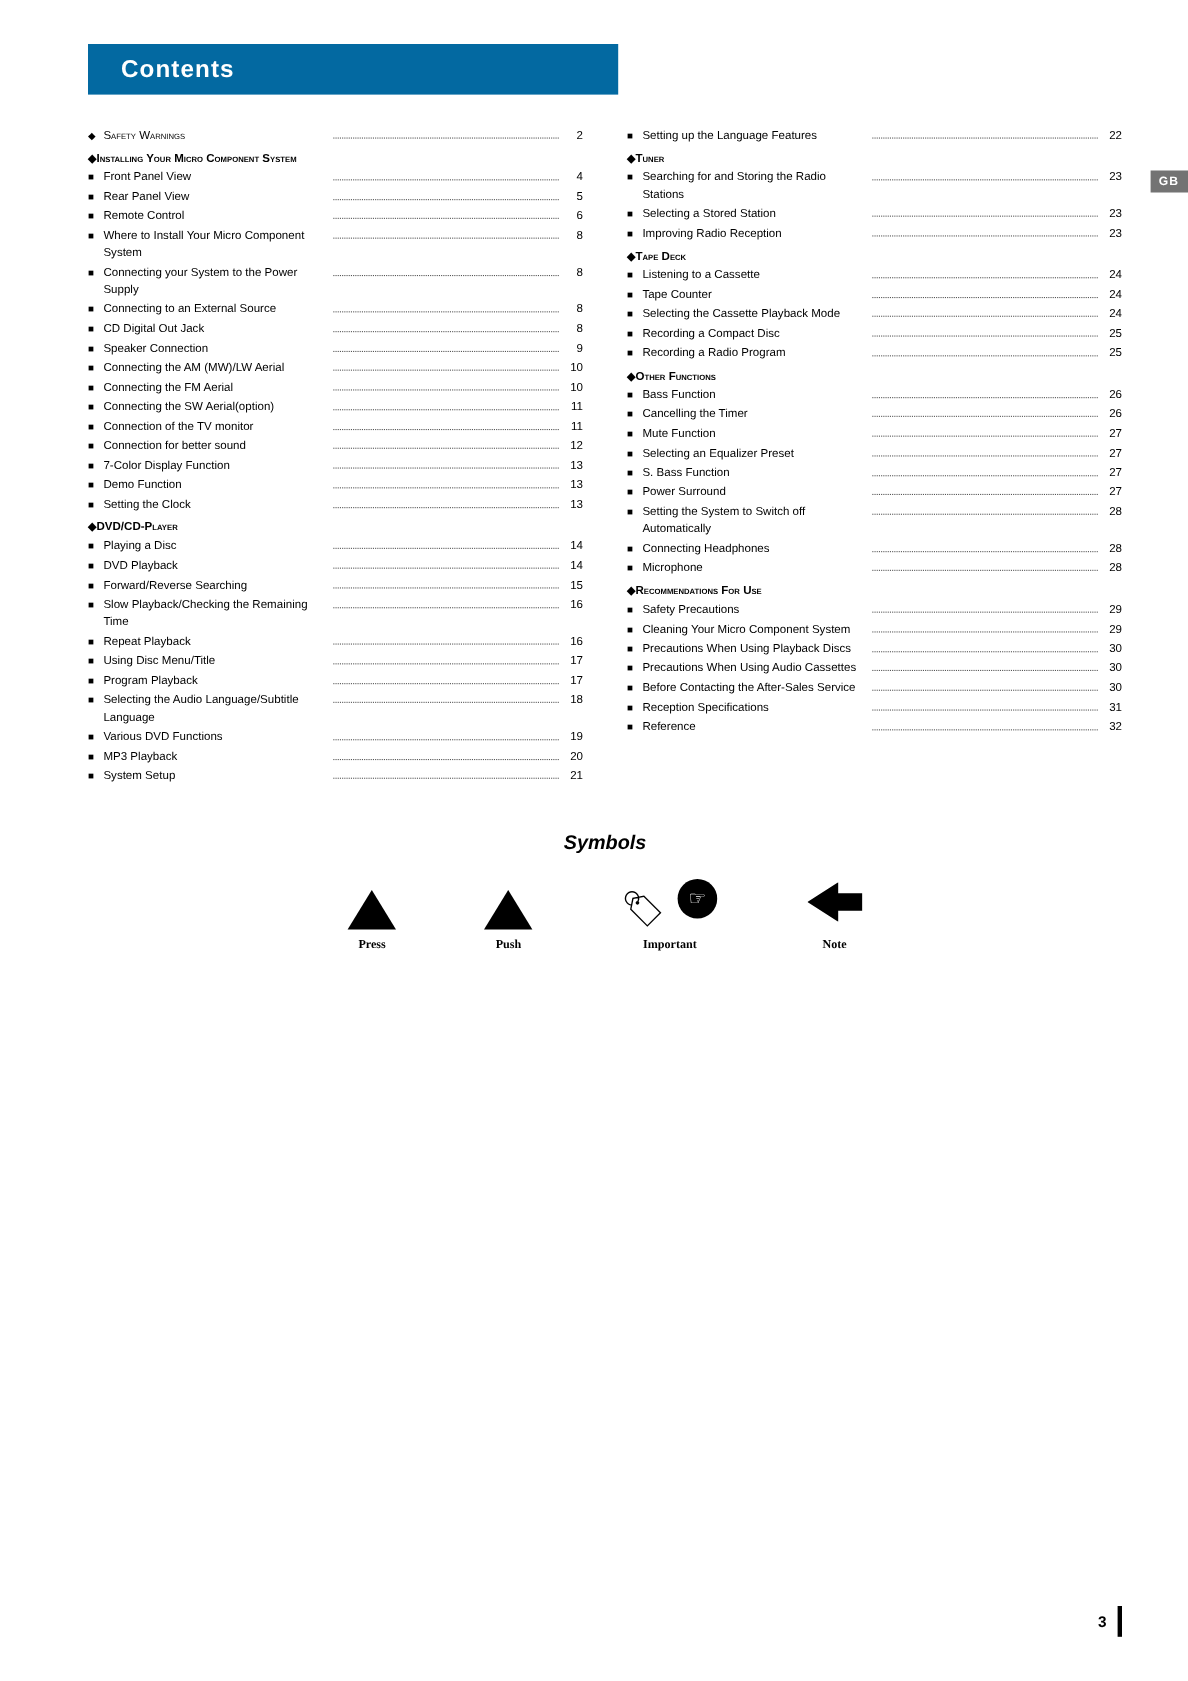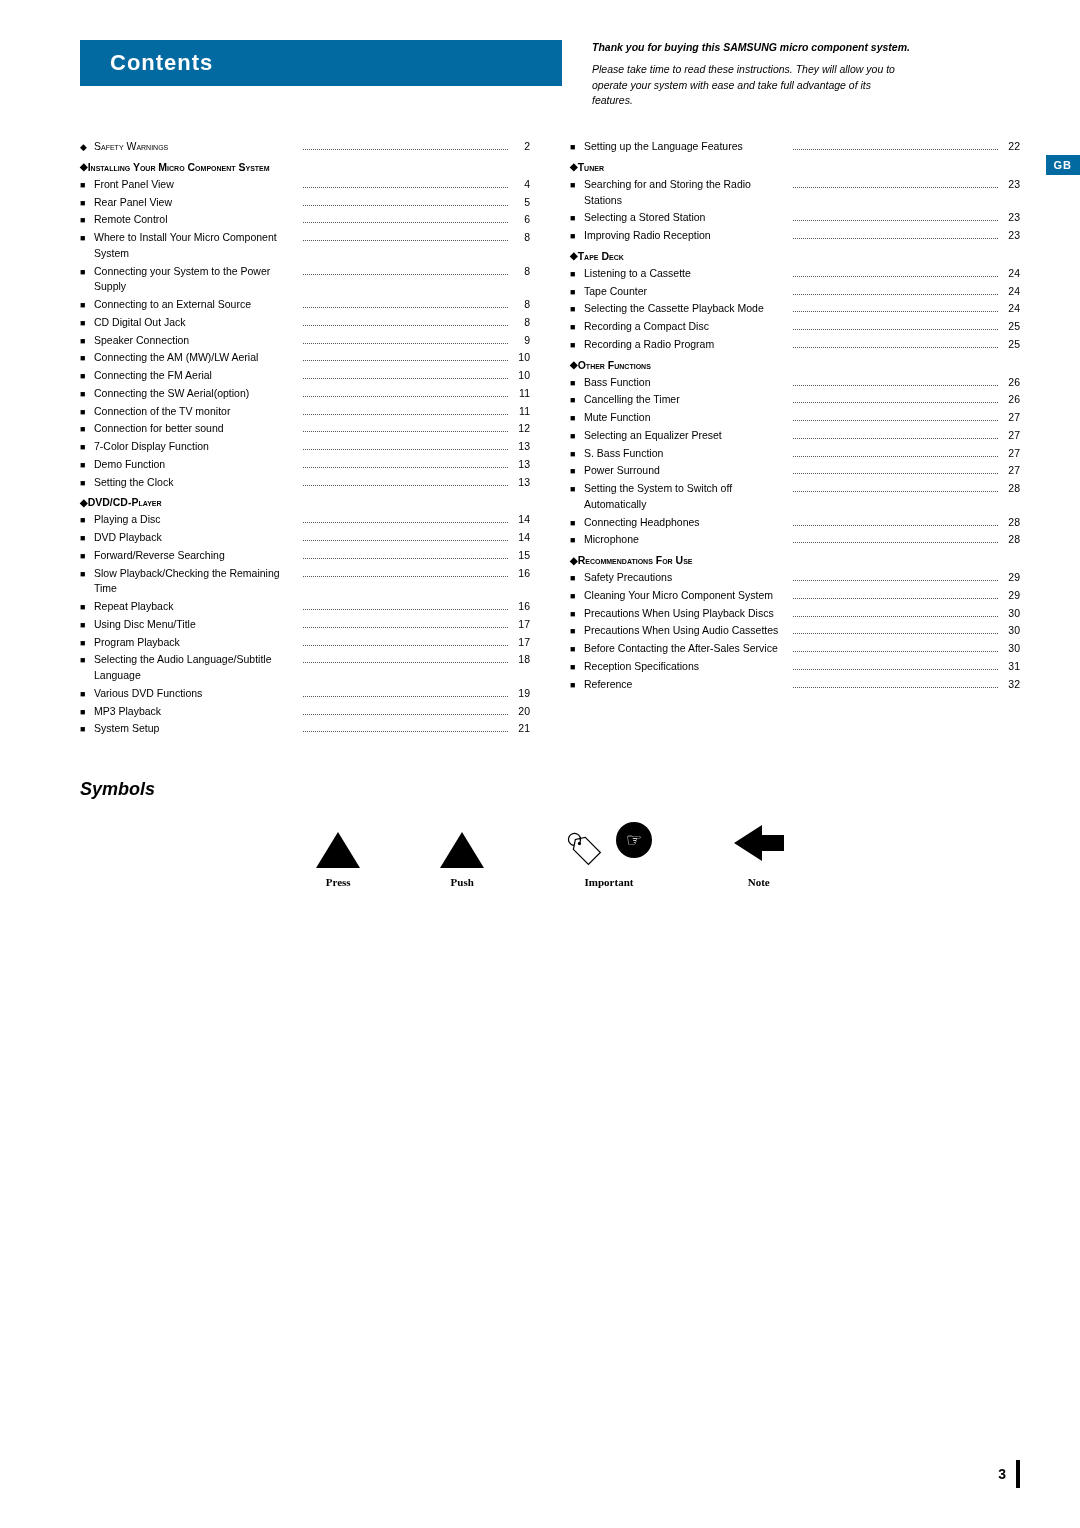--- a/index.html
+++ b/index.html
@@ -19,21 +19,21 @@
       background: #fff;
       padding: 40px 60px 40px 80px;
       position: relative;
     }
 
     
     .gb-badge {
       position: absolute;
       top: 155px;
       right: 0px;
-      background: #0369a1;
+      background: #737373;
       color: #fff;
       font-size: 11px;
       font-weight: bold;
       padding: 4px 8px;
       letter-spacing: 1px;
     }
 
     
     .header-area {
       display: flex;
@@ -128,20 +128,21 @@
 
     .toc-item .toc-page {
       min-width: 18px;
       text-align: right;
       font-size: 10.5px;
     }
 
     
     .symbols-section {
       margin-top: 40px;
+      text-align: center;
     }
 
     .symbols-title {
       font-size: 18px;
       font-weight: bold;
       font-style: italic;
       margin-bottom: 20px;
     }
 
     .symbols-row {
@@ -204,24 +205,20 @@
   </style>
 </head>
 <body>
 
 <div class="page-wrapper">
 
   <div class="gb-badge">GB</div>
 
   <div class="header-area">
     <div class="contents-title-box">Contents</div>
-    <div class="thank-you-box">
-      <div class="line1">Thank you for buying this SAMSUNG micro component system.</div>
-      <div class="line2">Please take time to read these instructions. They will allow you to operate your system with ease and take full advantage of its features.</div>
-    </div>
   </div>
 
   <div class="content-columns">
 
     <div class="col-left">
 
       <div class="toc-item">
         <span class="bullet">◆</span>
         <span class="toc-label" style="font-variant: small-caps; font-weight: normal;">Safety Warnings</span>
         <span class="toc-dots"></span>

